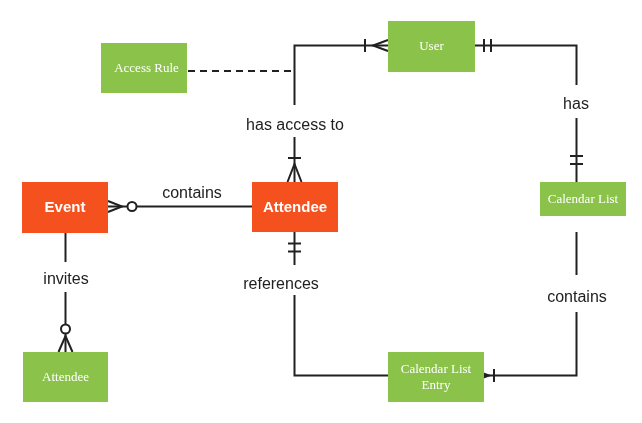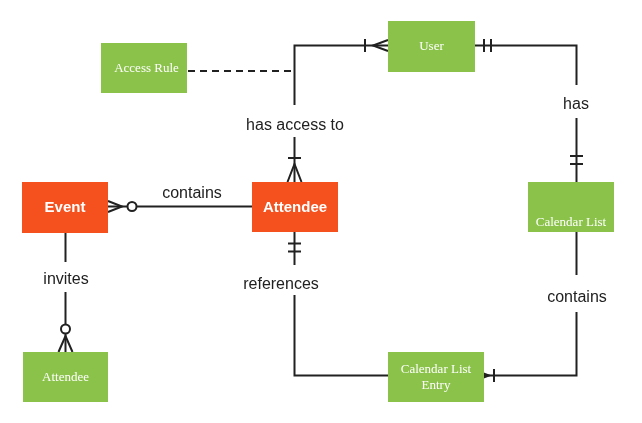--- a/index.html
+++ b/index.html
@@ -24,21 +24,21 @@
   .entity.green{background:var(--entity-green);font-family:Liberation Serif, serif;}
   .entity.orange{background:var(--entity-orange); font-weight:700; font-size:15px;}
   .rel-label{
     position:absolute; transform:translateX(-50%); white-space:nowrap;
     font-size:16px; color:var(--label-text); background:var(--background); padding:0 3px;
   }
   #ent-access-rule{left:101px;top:43px;width:86px;height:50px;padding-left:9px;}
   #ent-user{left:388px;top:21px;width:87px;height:51px;}
   #ent-event{left:22px;top:182px;width:86px;height:51px;justify-content:center;}
   #ent-calendar{left:252px;top:182px;width:86px;height:50px;}
-  #ent-calendar-list{left:528px;top:182px;width:86px;height:50px;align-items:flex-end;}
+  #ent-calendar-list{left:540px;top:182px;width:86px;height:34px;}
   #ent-attendee{left:23px;top:352px;width:85px;height:50px;text-align:right;}
   #ent-calendar-list-entry{left:388px;top:352px;width:96px;height:50px;}
   #lbl-has-access-to{left:295px;top:116px;}
   #lbl-has{left:576px;top:95px;}
   #lbl-contains-list{left:577px;top:288px;}
   #lbl-contains-event{left:192px;top:184px;background:transparent;}
   #lbl-invites{left:66px;top:270px;}
   #lbl-references{left:281px;top:275px;}
 </style>
 </head>

